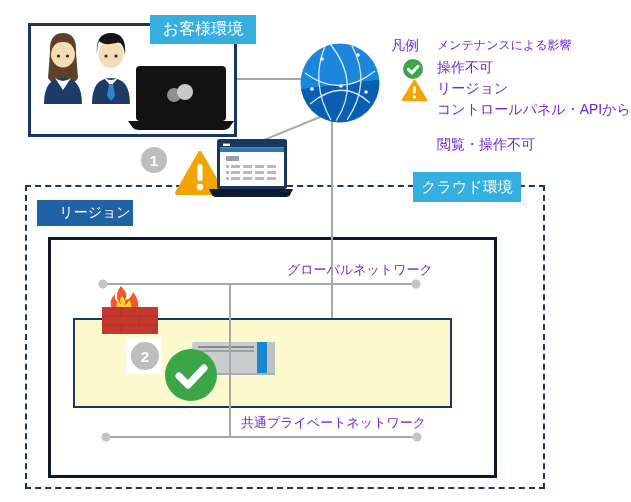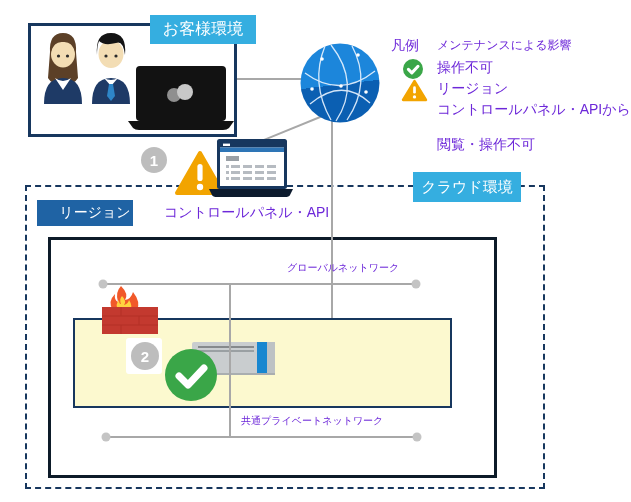--- a/index.html
+++ b/index.html
@@ -16,21 +16,21 @@
   
   .tag{display:flex;align-items:center;justify-content:center;color:#fff;z-index:8;}
   .tag-cyan{background:#35AEE0;}
   .tag-blue{background:#1F63A4;}
   .customer-label{left:150px;top:15px;width:106px;height:29px;font-size:16px;}
   .cloud-label{left:413px;top:172px;width:108px;height:30px;font-size:15px;}
   .region-label{left:37px;top:200px;width:96px;height:26px;font-size:14px;padding-left:20px;}
   .zone-label{left:58px;top:247px;width:80px;height:28px;font-size:14px;}
   .txt{z-index:8;white-space:nowrap;color:#6d28d9;}
   .cp-label{left:164px;top:204px;font-size:14px;}
-  .net-label{font-size:10px;}
+  .net-label{font-size:13px;}
   .global-net-label{left:287px;top:261px;}
   .private-net-label{left:241px;top:414px;}
   
   .legend-title{left:391px;top:37px;font-size:14px;}
   .legend-heading{left:437px;top:37px;font-size:12px;}
   .legend-no-impact{left:437px;top:59px;font-size:14px;}
   .legend-impact{left:437px;top:80px;font-size:14px;}
   .legend-desc1{left:437px;top:101px;font-size:14px;}
   .legend-desc2{left:437px;top:136px;font-size:14px;}
   .legend-check{left:403px;top:59px;width:20px;height:20px;z-index:8;}
@@ -189,21 +189,20 @@
           <rect x="61" y="32" width="9" height="3"></rect>
         <rect x="20" y="38" width="3" height="3"></rect>
           <rect x="25" y="38" width="9" height="3"></rect>
           <rect x="37" y="38" width="9" height="3"></rect>
           <rect x="49" y="38" width="9" height="3"></rect>
           <rect x="61" y="38" width="9" height="3"></rect>
       </g>
       <path d="M3 50 H87 L84 56 Q83 58 79 58 H11 Q7 58 6 56 Z" fill="#0D1B2E"></path>
     </svg>
   </div>
-  <span class="abs txt cp-label">コントロールパネル・API</span>
 
   <span class="abs txt net-label global-net-label">グローバルネットワーク</span>
   <span class="abs txt net-label private-net-label">共通プライベートネットワーク</span>
 
   <div class="abs firewall">
     <svg viewBox="0 0 58 51">
       <path d="M20 2 Q28 10 24 16 Q30 15 32 8 Q40 18 36 26 H12 Q6 18 14 10 Q13 16 17 18 Q14 8 20 2 Z" fill="#F1592A"></path>
       <path d="M21 12 Q26 17 23 21 Q27 20 28 16 Q32 22 29 26 H17 Q14 20 18 16 Q18 20 20 20 Q18 15 21 12 Z" fill="#FFD23F"></path>
       <rect x="1" y="23" width="56" height="27" fill="#C3392F"></rect>
       <g stroke="#A8291F" stroke-width="1" opacity="0.55">

